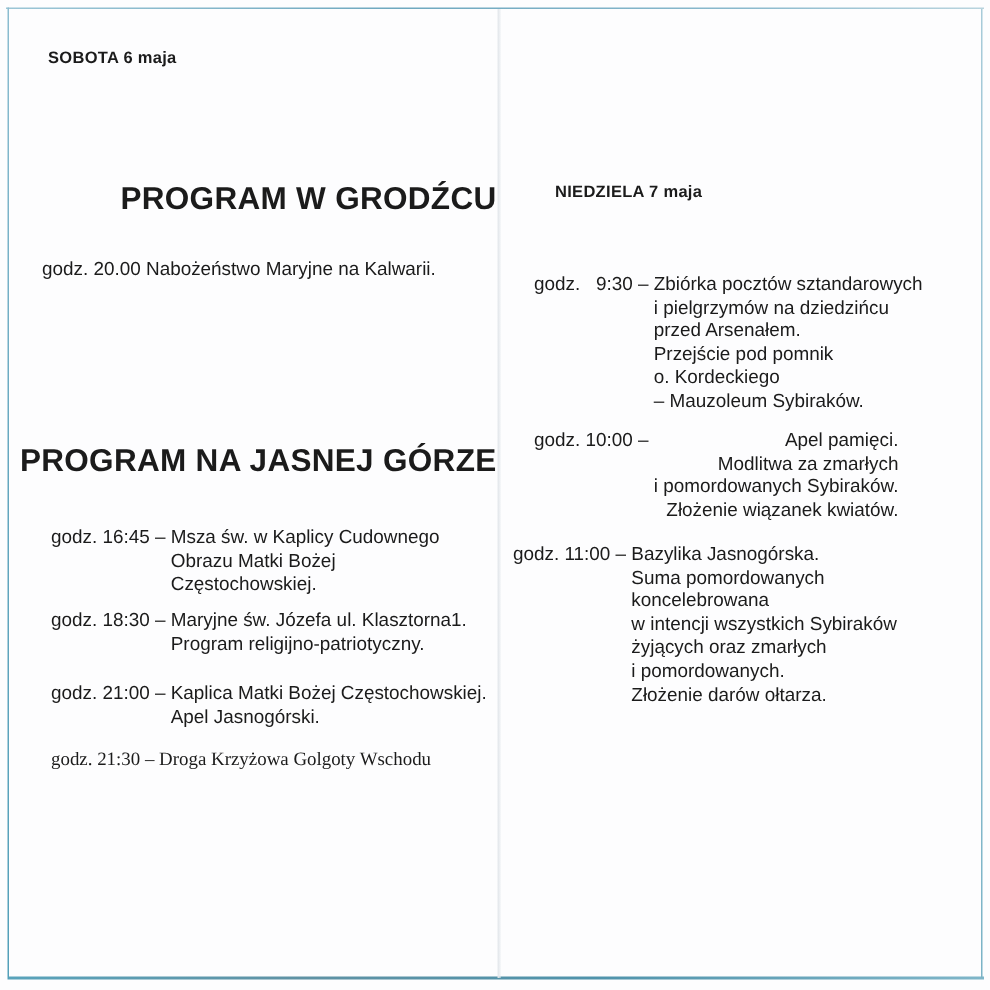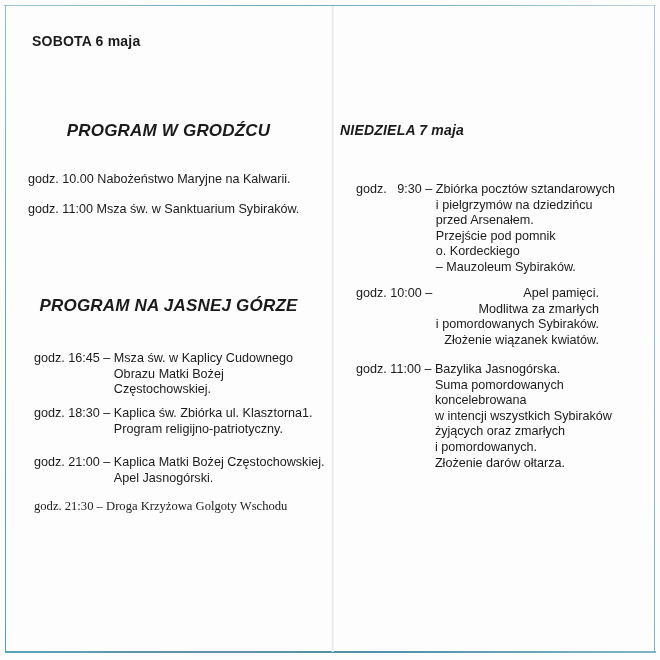--- a/index.html
+++ b/index.html
@@ -65,31 +65,30 @@
     position: absolute;
     top: 0;
     height: 660px;
     box-sizing: border-box;
   }
   #left-column  { left: 6px;   width: 325px; }
   #right-column { left: 338px; width: 316px; }
 
   .day-title {
     font-weight: bold;
-    font-size: 14px;
+    font-size: 11px;
     letter-spacing: 0.2px;
     white-space: nowrap;
   }
   .section-title {
     font-weight: bold;
-    font-size: 17px;
+    font-size: 21px;
     letter-spacing: 0.2px;
-    text-align: center;
+    text-align: right;
     white-space: nowrap;
-    font-style: italic;
   }
 
   
   .entry {
     position: absolute;
     font-size: 12.6px;
     line-height: 15.6px;
     white-space: nowrap;
   }
   .entry .entry-time {
@@ -116,48 +115,42 @@
   <div class="scan-edge right"></div>
   <div id="fold-line"></div>
 
   <div class="column" id="left-column">
 
     <div class="day-title" style="position:absolute; left:26px; top:33px;">SOBOTA 6 maja</div>
 
     <div class="section-title" style="position:absolute; left:0; top:121px; width:325px;">PROGRAM W GRODŹCU</div>
 
     <div class="entry simple" style="left:22px; top:172px;">
-      <span class="entry-time">godz. 10.00</span>
+      <span class="entry-time">godz. 20.00</span>
       <span class="entry-lines">
         <span class="entry-line">Nabożeństwo Maryjne na Kalwarii.</span>
       </span>
     </div>
 
-    <div class="entry simple" style="left:22px; top:202px;">
-      <span class="entry-time">godz. 11:00</span>
-      <span class="entry-lines">
-        <span class="entry-line">Msza św. w Sanktuarium Sybiraków.</span>
-      </span>
-    </div>
 
     <div class="section-title" style="position:absolute; left:0; top:296px; width:325px;">PROGRAM NA JASNEJ GÓRZE</div>
 
     <div class="entry" style="left:28px; top:351px;">
       <span class="entry-time">godz. 16:45 –</span>
       <span class="entry-lines">
         <span class="entry-line">Msza św. w Kaplicy Cudownego</span><br>
         <span class="entry-line">Obrazu Matki Bożej</span><br>
         <span class="entry-line">Częstochowskiej.</span>
       </span>
     </div>
 
     <div class="entry" style="left:28px; top:406px;">
       <span class="entry-time">godz. 18:30 –</span>
       <span class="entry-lines">
-        <span class="entry-line">Kaplica św. Zbiórka ul. Klasztorna1.</span><br>
+        <span class="entry-line">Maryjne św. Józefa ul. Klasztorna1.</span><br>
         <span class="entry-line">Program religijno-patriotyczny.</span>
       </span>
     </div>
 
     <div class="entry" style="left:28px; top:455px;">
       <span class="entry-time">godz. 21:00 –</span>
       <span class="entry-lines">
         <span class="entry-line">Kaplica Matki Bożej Częstochowskiej.</span><br>
         <span class="entry-line">Apel Jasnogórski.</span>
       </span>
@@ -167,21 +160,21 @@
       <span class="entry-time">godz. 21:30 –</span>
       <span class="entry-lines">
         <span class="entry-line">Droga Krzyżowa Golgoty Wschodu</span><br>
       </span>
     </div>
 
   </div>
 
   <div class="column" id="right-column">
 
-    <div class="day-title" style="position:absolute; left:2px; top:122px;font-style:italic;">NIEDZIELA 7 maja</div>
+    <div class="day-title" style="position:absolute; left:32px; top:122px;">NIEDZIELA 7 maja</div>
 
     <div class="entry" style="left:18px; top:182px;">
       <span class="entry-time">godz.   9:30 –</span>
       <span class="entry-lines">
         <span class="entry-line">Zbiórka pocztów sztandarowych</span><br>
         <span class="entry-line">i pielgrzymów na dziedzińcu</span><br>
         <span class="entry-line">przed Arsenałem.</span><br>
         <span class="entry-line">Przejście pod pomnik</span><br>
         <span class="entry-line">o. Kordeckiego</span><br>
         <span class="entry-line">– Mauzoleum Sybiraków.</span>
@@ -191,21 +184,21 @@
     <div class="entry" style="left:18px; top:286px;text-align:right;">
       <span class="entry-time">godz. 10:00 –</span>
       <span class="entry-lines">
         <span class="entry-line">Apel pamięci.</span><br>
         <span class="entry-line">Modlitwa za zmarłych</span><br>
         <span class="entry-line">i pomordowanych Sybiraków.</span><br>
         <span class="entry-line">Złożenie wiązanek kwiatów.</span>
       </span>
     </div>
 
-    <div class="entry" style="left:18px; top:362px;">
+    <div class="entry" style="left:4px; top:362px;">
       <span class="entry-time">godz. 11:00 –</span>
       <span class="entry-lines">
         <span class="entry-line">Bazylika Jasnogórska.</span><br>
         <span class="entry-line">Suma pomordowanych</span><br>
         <span class="entry-line">koncelebrowana</span><br>
         <span class="entry-line">w intencji wszystkich Sybiraków</span><br>
         <span class="entry-line">żyjących oraz zmarłych</span><br>
         <span class="entry-line">i pomordowanych.</span><br>
         <span class="entry-line">Złożenie darów ołtarza.</span>
       </span>

